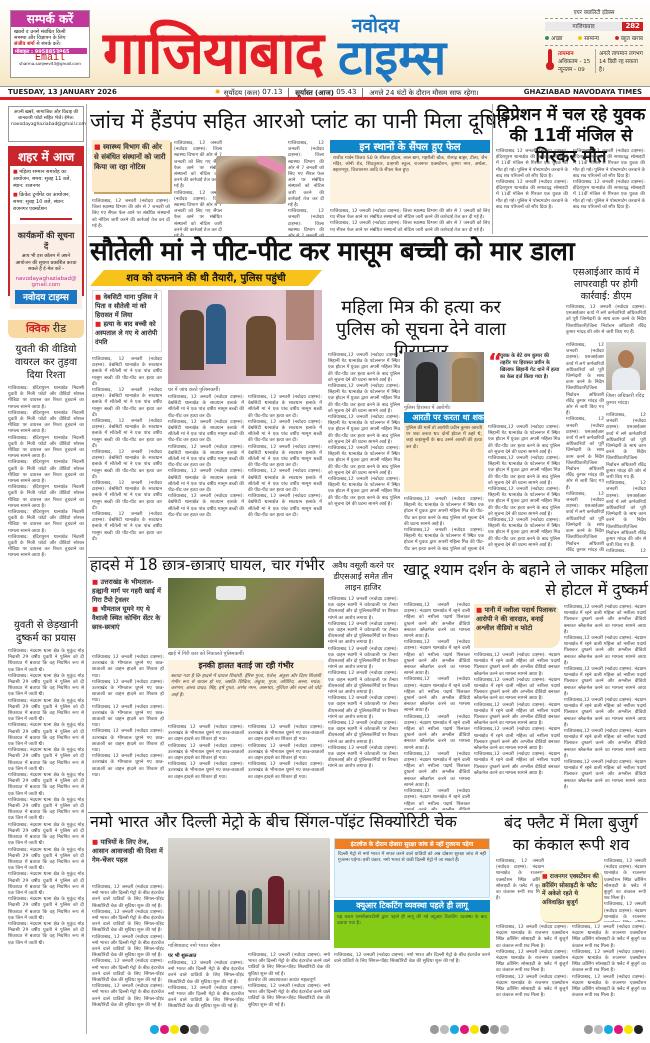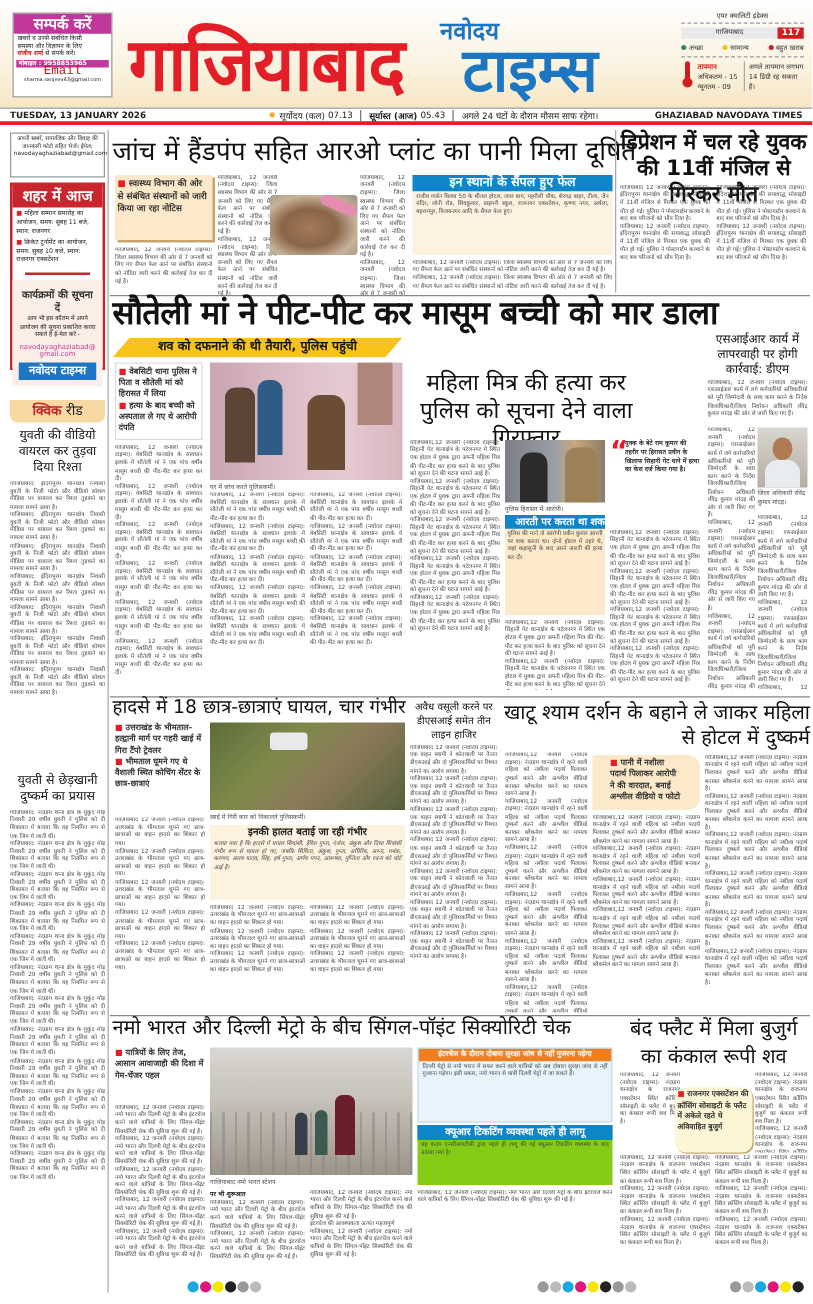--- a/index.html
+++ b/index.html
@@ -7,21 +7,21 @@
 .abs{position:absolute}
 .masthead{left:0;top:0;width:650px;height:86px;background:linear-gradient(180deg,#fff 0%,#fbf3e2 60%,#f6e6c4 100%)}
 .contact{left:10px;top:10px;width:80px;height:68px;border:1px solid #999;background:#fff;font-size:5px;line-height:6px;color:#222}
 .contact .hd{background:#c2379a;color:#fff;font-size:12px;font-weight:bold;text-align:center;line-height:16px}
 .contact .b{padding:1px 3px}
 .contact .red{color:#d01e1e;font-weight:bold}
 .contact .mob{background:#c2379a;color:#fff;font-weight:bold;margin:1px 2px;padding:0 2px}
 .contact .em{color:#c01a1a;text-align:center;font-size:10px;font-family:Liberation Mono, monospace}
 .logo1{left:103px;top:20px;font-size:56px;font-weight:bold;color:#e41e26;letter-spacing:-1px;line-height:66px;transform:scaleY(1.05);font-family:"DejaVu Sans",sans-serif}
 .logo-nav{left:352px;top:14px;font-size:19px;font-weight:bold;color:#1d76c2;line-height:22px}
-.logo2{left:370px;top:28px;font-size:48px;font-weight:bold;color:#1d76c2;line-height:58px}
+.logo2{left:338px;top:28px;font-size:48px;font-weight:bold;color:#1d76c2;line-height:58px}
 .aqi{left:545px;top:8px;width:98px;height:72px;font-size:5.5px;color:#333}
 .aqi .t{text-align:center;border-bottom:1px dashed #999;padding-bottom:2px}
 .aqi .row{display:flex;align-items:center;margin-top:3px}
 .aqi .city{flex:1;background:#e9e9e9;text-align:center;line-height:9px}
 .aqi .val{background:#d01e1e;color:#fff;font-weight:bold;padding:0 3px;line-height:9px;font-size:7px}
 .aqi .leg{display:flex;justify-content:space-between;margin-top:3px}
 .aqi .dot{display:inline-block;width:4px;height:4px;border-radius:50%;margin-right:2px}
 .aqi .temp{display:flex;margin-top:3px;border-top:1px dashed #999;padding-top:3px}
 .aqi .therm{width:10px;height:20px;position:relative}
 .aqi .therm:before{content:"";position:absolute;left:3px;top:0;width:4px;height:15px;background:#d01e1e;border-radius:2px}
@@ -57,21 +57,21 @@
 </div>
 
 <div class="abs logo1">गाजियाबाद</div>
 <div class="abs logo-nav">नवोदय</div>
 <div class="abs logo2">टाइम्स</div>
 
 <div class="abs aqi">
   <div class="t">एयर क्वालिटी इंडेक्स</div>
   <div class="row">
     <div class="city">गाजियाबाद</div>
-    <div class="val">117</div>
+    <div class="val">282</div>
   </div>
   <div class="leg">
     <span><i class="dot" style="background:#2e8b57"></i><span>अच्छा</span></span>
     <span><i class="dot" style="background:#f2c200"></i><span>सामान्य</span></span>
     <span><i class="dot" style="background:#d01e1e"></i><span>बहुत खराब</span></span>
   </div>
   <div class="temp">
     <div class="therm"></div>
     <div style="margin-left:3px;width:38px;border-right:1px solid #aaa">
       <div style="color:#d01e1e;font-weight:bold">तापमान</div>
@@ -313,21 +313,21 @@
 
 <div class="abs hl" style="left:402px;top:560px;width:246px;font-size:16px;text-align:right;line-height:20px;font-weight:normal">खाटू श्याम दर्शन के बहाने ले जाकर महिला से होटल में दुष्कर्म</div>
 <div class="abs txt" style="left:404px;top:602px;width:66px;height:208px">
     <span>गाजियाबाद,12 जनवरी (नवोदय टाइम्स): नंदग्राम थानाक्षेत्र में रहने वाली महिला को नशीला पदार्थ पिलाकर दुष्कर्म करने और अश्लील वीडियो बनाकर ब्लैकमेल करने का मामला सामने आया है।</span>
     <span>गाजियाबाद,12 जनवरी (नवोदय टाइम्स): नंदग्राम थानाक्षेत्र में रहने वाली महिला को नशीला पदार्थ पिलाकर दुष्कर्म करने और अश्लील वीडियो बनाकर ब्लैकमेल करने का मामला सामने आया है।</span>
     <span>गाजियाबाद,12 जनवरी (नवोदय टाइम्स): नंदग्राम थानाक्षेत्र में रहने वाली महिला को नशीला पदार्थ पिलाकर दुष्कर्म करने और अश्लील वीडियो बनाकर ब्लैकमेल करने का मामला सामने आया है।</span>
     <span>गाजियाबाद,12 जनवरी (नवोदय टाइम्स): नंदग्राम थानाक्षेत्र में रहने वाली महिला को नशीला पदार्थ पिलाकर दुष्कर्म करने और अश्लील वीडियो बनाकर ब्लैकमेल करने का मामला सामने आया है।</span>
     <span>गाजियाबाद,12 जनवरी (नवोदय टाइम्स): नंदग्राम थानाक्षेत्र में रहने वाली महिला को नशीला पदार्थ पिलाकर दुष्कर्म करने और अश्लील वीडियो बनाकर ब्लैकमेल करने का मामला सामने आया है।</span>
     <span>गाजियाबाद,12 जनवरी (नवोदय टाइम्स): नंदग्राम थानाक्षेत्र में रहने वाली महिला को नशीला पदार्थ पिलाकर दुष्कर्म करने और अश्लील वीडियो बनाकर ब्लैकमेल करने का मामला सामने आया है।</span>
   </div>
-<div class="abs" style="left:474px;top:604px;width:86px;height:44px;background:#fbe9c9;border-radius:0 10px 10px 0;font-size:6.5px;line-height:9px;font-weight:bold;padding:2px 14px;color:#333"><span class="bullet"></span><span>पानी में नशीला पदार्थ पिलाकर आरोपी ने की वारदात, बनाई अश्लील वीडियो व फोटो</span></div>
+<div class="abs" style="left:474px;top:604px;width:86px;height:44px;background:#fbe9c9;border-radius:0 10px 10px 0;font-size:6.5px;line-height:9px;font-weight:bold;padding:2px 2px;color:#333"><span class="bullet"></span><span>पानी में नशीला पदार्थ पिलाकर आरोपी ने की वारदात, बनाई अश्लील वीडियो व फोटो</span></div>
 <div class="abs txt" style="left:474px;top:652px;width:86px;height:158px">
     <span>गाजियाबाद,12 जनवरी (नवोदय टाइम्स): नंदग्राम थानाक्षेत्र में रहने वाली महिला को नशीला पदार्थ पिलाकर दुष्कर्म करने और अश्लील वीडियो बनाकर ब्लैकमेल करने का मामला सामने आया है।</span>
     <span>गाजियाबाद,12 जनवरी (नवोदय टाइम्स): नंदग्राम थानाक्षेत्र में रहने वाली महिला को नशीला पदार्थ पिलाकर दुष्कर्म करने और अश्लील वीडियो बनाकर ब्लैकमेल करने का मामला सामने आया है।</span>
     <span>गाजियाबाद,12 जनवरी (नवोदय टाइम्स): नंदग्राम थानाक्षेत्र में रहने वाली महिला को नशीला पदार्थ पिलाकर दुष्कर्म करने और अश्लील वीडियो बनाकर ब्लैकमेल करने का मामला सामने आया है।</span>
     <span>गाजियाबाद,12 जनवरी (नवोदय टाइम्स): नंदग्राम थानाक्षेत्र में रहने वाली महिला को नशीला पदार्थ पिलाकर दुष्कर्म करने और अश्लील वीडियो बनाकर ब्लैकमेल करने का मामला सामने आया है।</span>
     <span>गाजियाबाद,12 जनवरी (नवोदय टाइम्स): नंदग्राम थानाक्षेत्र में रहने वाली महिला को नशीला पदार्थ पिलाकर दुष्कर्म करने और अश्लील वीडियो बनाकर ब्लैकमेल करने का मामला सामने आया है।</span>
   </div>
 <div class="abs txt" style="left:564px;top:604px;width:82px;height:206px">
     <span>गाजियाबाद,12 जनवरी (नवोदय टाइम्स): नंदग्राम थानाक्षेत्र में रहने वाली महिला को नशीला पदार्थ पिलाकर दुष्कर्म करने और अश्लील वीडियो बनाकर ब्लैकमेल करने का मामला सामने आया है।</span>
     <span>गाजियाबाद,12 जनवरी (नवोदय टाइम्स): नंदग्राम थानाक्षेत्र में रहने वाली महिला को नशीला पदार्थ पिलाकर दुष्कर्म करने और अश्लील वीडियो बनाकर ब्लैकमेल करने का मामला सामने आया है।</span>

